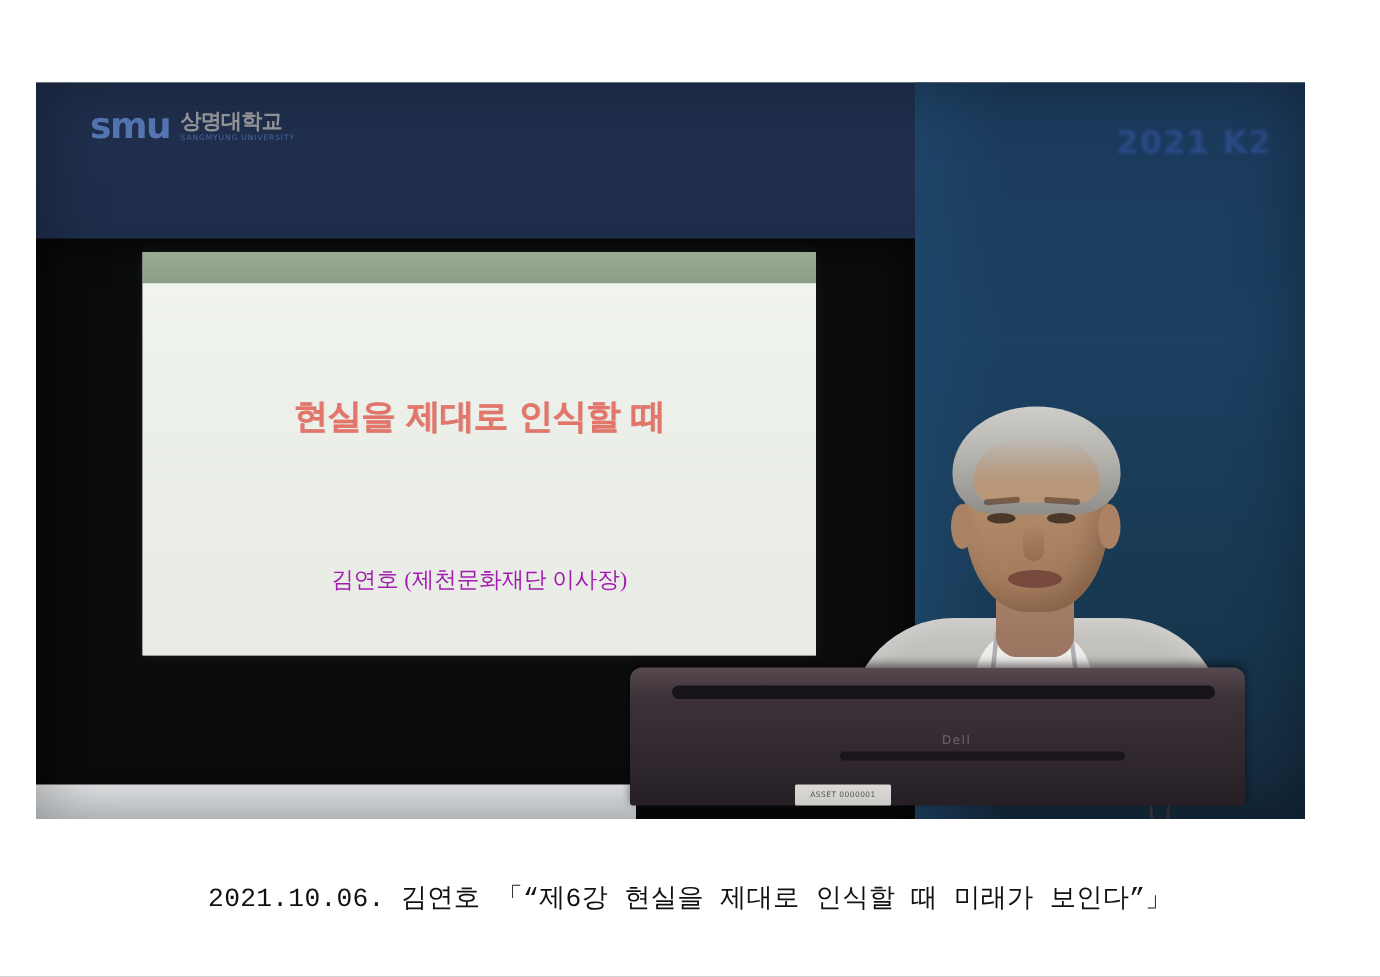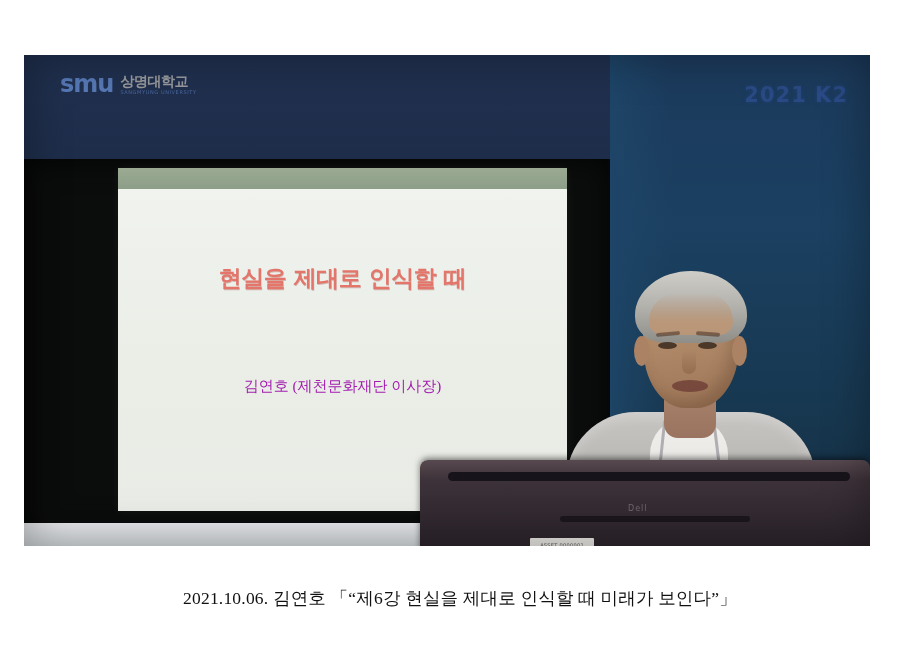--- a/index.html
+++ b/index.html
@@ -130,24 +130,24 @@
     content: "";
     position: absolute;
     right: 0; top: 0; bottom: 0;
     width: 4px;
     background: linear-gradient(90deg, rgba(0,0,0,0), #05080a);
   }
 
   
   #slide {
     position: absolute;
-    left: 94px;
+    left: 71px;
     top: 9px;
     width: 449px;
-    height: 343px;
+    height: 269px;
     background: #eef1ec;
     box-shadow: 0 0 10px rgba(255,255,255,.06);
     overflow: hidden;
   }
   #slide-band {
     position: absolute;
     left: 0; top: 0;
     width: 100%;
     height: 21px;
     background: linear-gradient(180deg, #9aaa93 0%, #8d9e88 100%);
@@ -309,22 +309,22 @@
     background: #ab8263;
     border-radius: 50%;
   }
   .ear-l { left: 70px; }
   .ear-r { left: 168px; }
 
   
   #monitor {
     position: absolute;
     left: 396px;
-    top: 405px;
-    width: 450px;
+    top: 390px;
+    width: 410px;
     height: 92px;
     background: linear-gradient(180deg, #57494f 0%, #3d3239 22%, #322931 60%, #2b232a 100%);
     border-radius: 8px 8px 2px 2px;
     box-shadow: 0 -2px 6px rgba(0,0,0,.5);
   }
   #monitor-vent {
     position: absolute;
     left: 28px;
     top: 12px;
     right: 20px;
@@ -417,21 +417,21 @@
     box-shadow: inset 0 0 46px rgba(0,0,0,.35);
   }
 
   
   #caption {
     position: absolute;
     left: 0;
     right: 0;
     top: 586px;
     text-align: center;
-    font-family: Liberation Serif, serif;
+    font-family: Liberation Mono, monospace;
     font-size: 17.5px;
     color: #111111;
     letter-spacing: 0.2px;
     white-space: nowrap;
   }
 </style>
 </head>
 <body>
 
 <div id="page">

